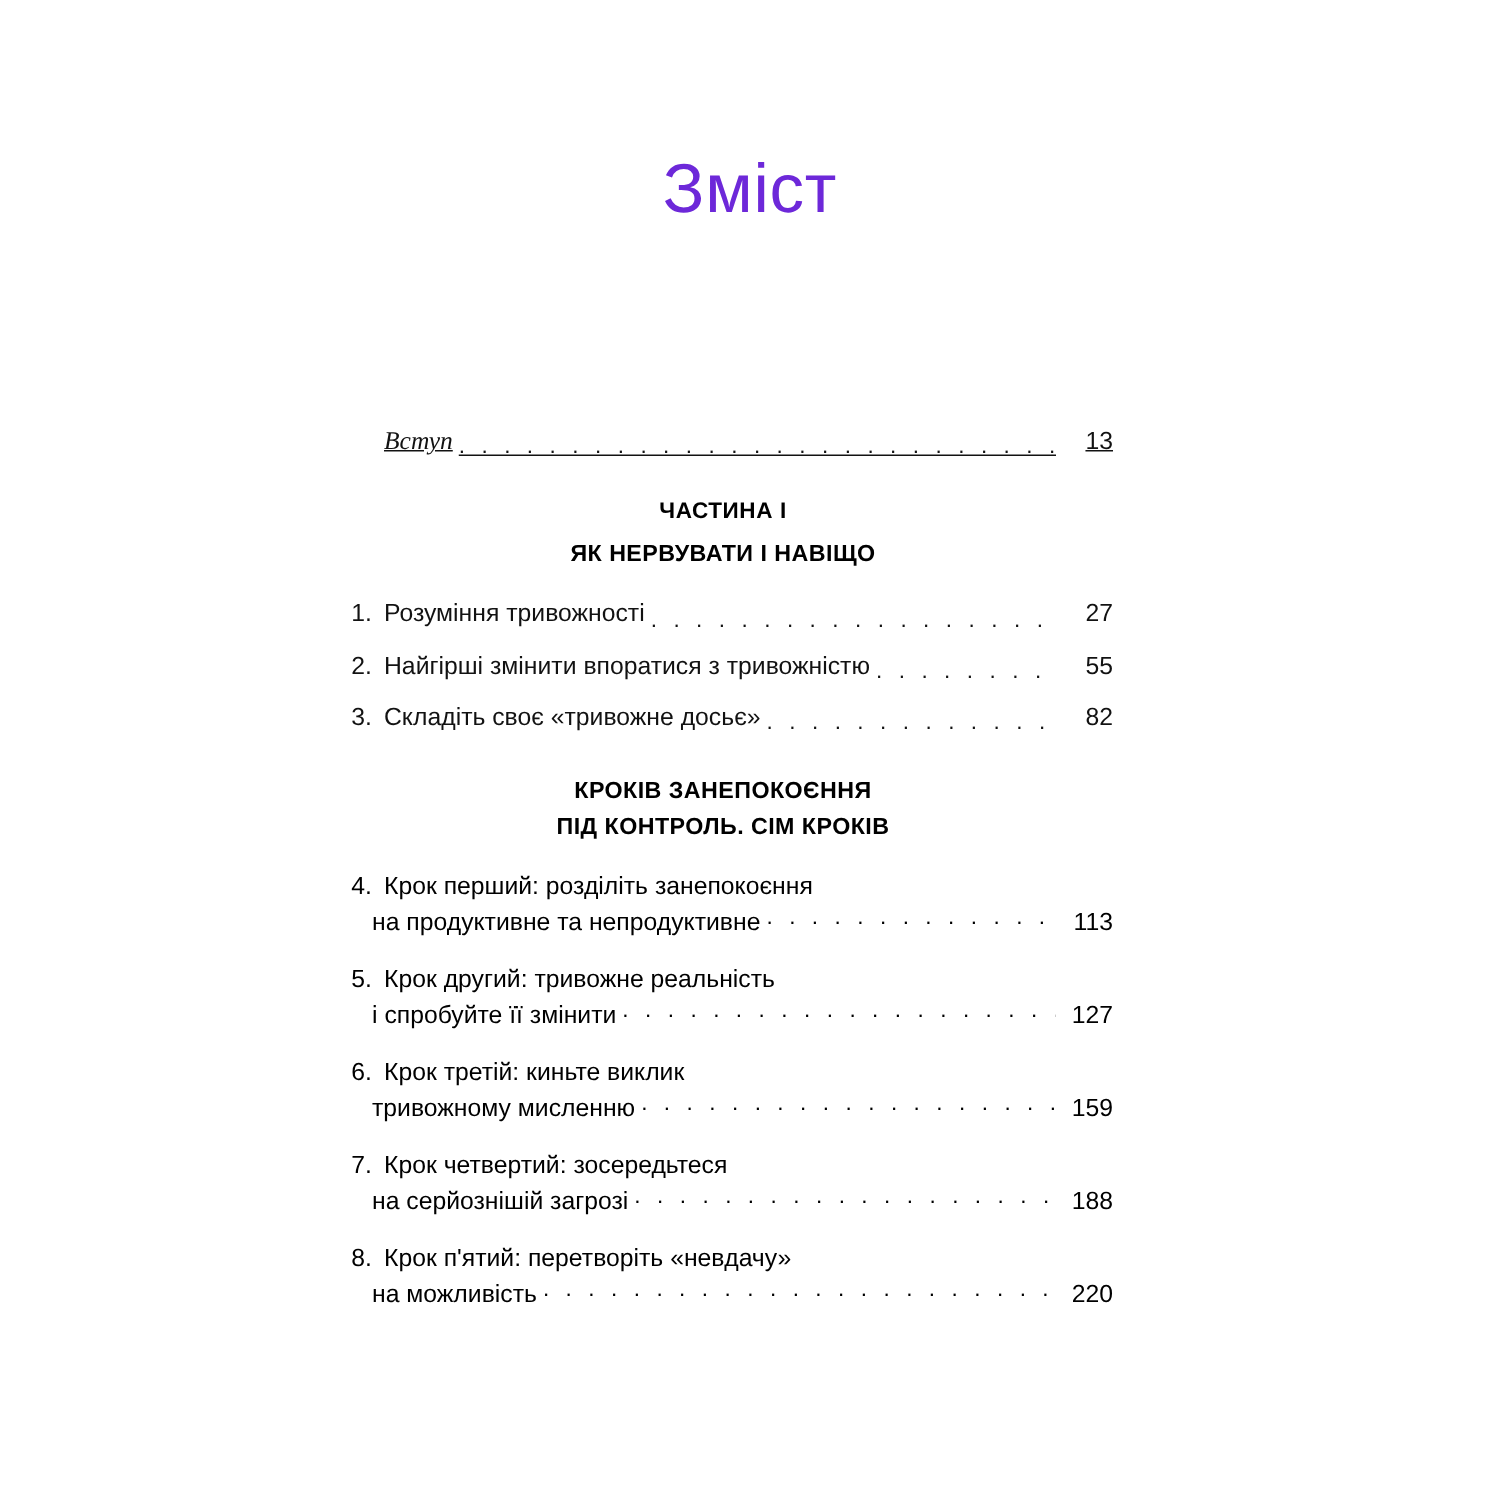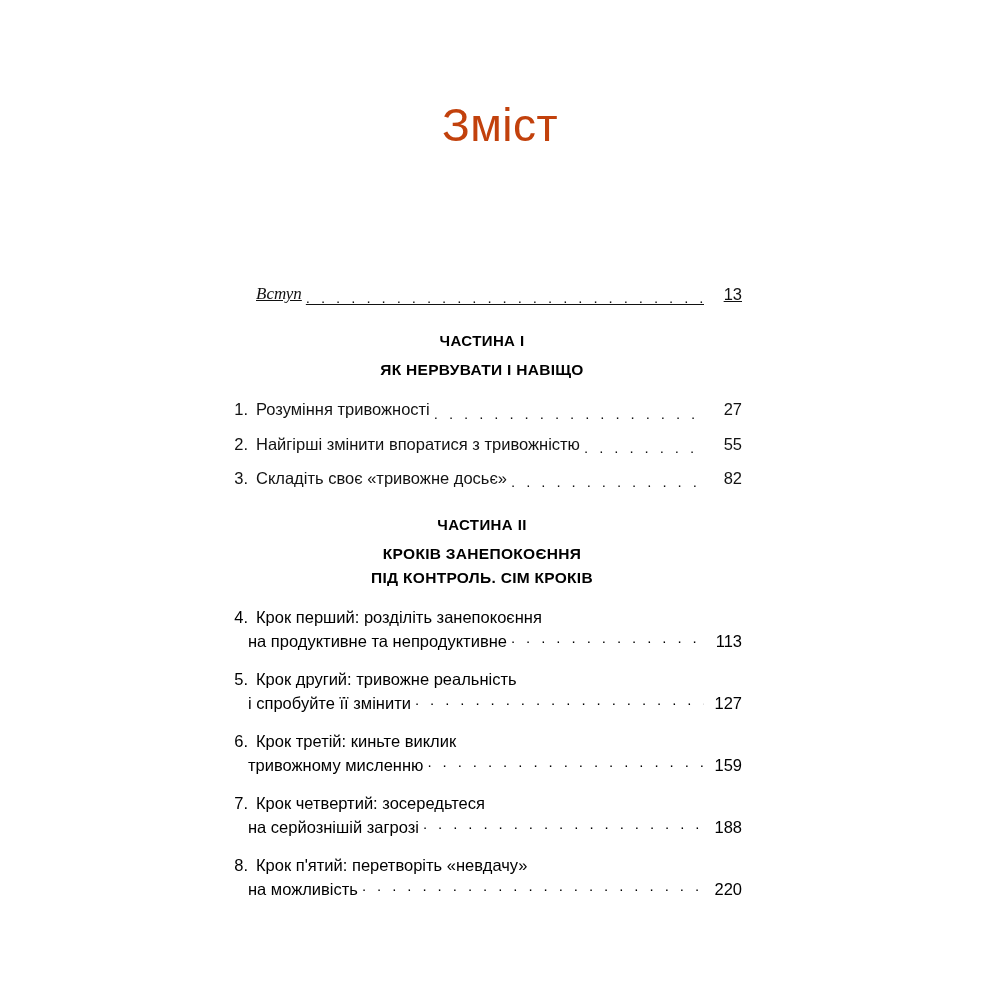--- a/index.html
+++ b/index.html
@@ -23,21 +23,21 @@
   }
   .toc-title {
     position: absolute;
     top: 98px;
     left: 0;
     width: 1000px;
     text-align: center;
     font-size: 46px;
     font-weight: 400;
     letter-spacing: 0.5px;
-    color: #c2410c;
+    color: #6d28d9;
   }
   .content {
     position: absolute;
     top: 282px;
     left: 222px;
     width: 520px;
   }
   .entry {
     display: flex;
     align-items: flex-end;
@@ -189,21 +189,20 @@
     <div class="entry single">
       <span class="num">3.</span>
       <span class="text-wrap">
         <span class="label">Складіть своє «тривожне досьє»</span>
         <span class="leader">. . . . . . . . . . . . . . . . . . . . . . . . . . . . . . . . . . . . . . . . . . . . . . . . . . . . . . . . . . . .</span>
         <span class="page-no">82</span>
       </span>
     </div>
 
     <div class="part-block">
-      <div class="part-label">ЧАСТИНА II</div>
       <div class="part-name">КРОКІВ ЗАНЕПОКОЄННЯ</div>
       <div class="part-name">ПІД КОНТРОЛЬ. СІМ КРОКІВ</div>
     </div>
 
     <div class="multi">
       <div class="line1">
         <span class="num">4.</span>
         <span class="label">Крок перший: розділіть занепокоєння</span>
       </div>
       <div class="line2">

